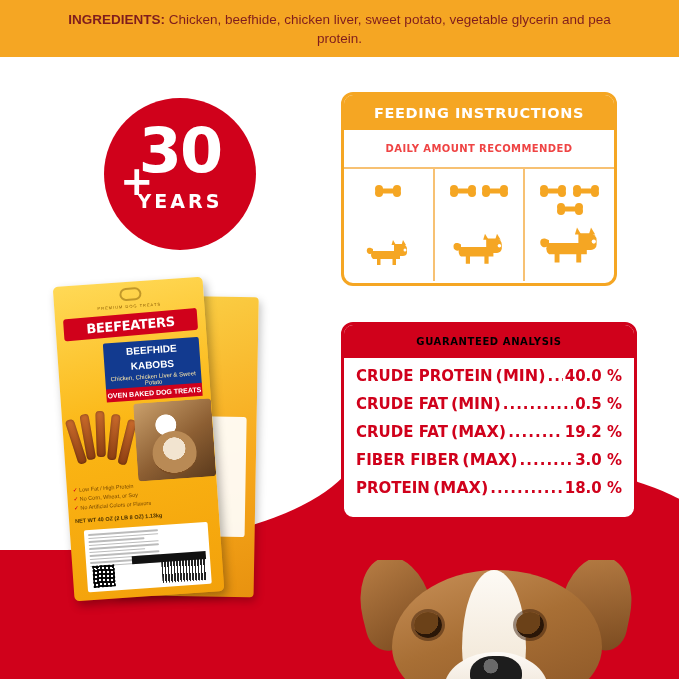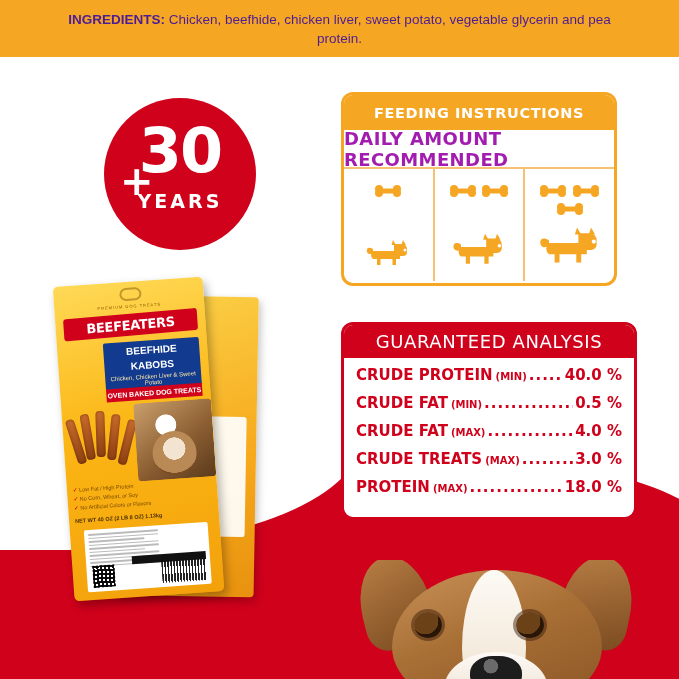--- a/index.html
+++ b/index.html
@@ -13,21 +13,21 @@
   .stage{position:relative;width:679px;height:679px;overflow:hidden;background:#fff;}
 
   
   .ingredients-bar{
     position:absolute;left:0;top:0;width:679px;height:57px;
     background:#F5A623;
     display:flex;align-items:center;justify-content:center;
     text-align:center;
   }
   .ingredients-text{
-    color:#4c1d95;font-size:13.5px;line-height:19px;
+    color:#7f1d1d;font-size:13.5px;line-height:19px;
     max-width:560px;font-family:"Liberation Sans", sans-serif;
   }
   .ingredients-text b{font-weight:bold;}
 
   
   .badge-circle{
     position:absolute;left:104px;top:98px;width:152px;height:152px;
     border-radius:50%;
     background:#D0011B;
     box-shadow:0 0 0 0 rgba(0,0,0,0);
@@ -55,23 +55,23 @@
     border:3px solid #F5A623;border-radius:12px;background:#fff;
     box-sizing:border-box;overflow:hidden;
   }
   .feeding-title{
     height:35px;background:#F5A623;color:#fff;
     display:flex;align-items:center;justify-content:center;
     font-size:14.5px;font-weight:bold;letter-spacing:.6px;
     font-family:"DejaVu Sans", sans-serif;
   }
   .feeding-sub{
-    height:37px;color:#a21caf;
+    height:37px;color:#ef4444;
     display:flex;align-items:center;justify-content:center;
-    font-size:18px;font-weight:bold;letter-spacing:.4px;
+    font-size:10px;font-weight:bold;letter-spacing:.4px;
     font-family:"DejaVu Sans", sans-serif;
     border-bottom:2px solid #F7C173;
   }
   .feeding-cols{display:flex;height:112px;}
   .feeding-col{
     flex:1;position:relative;
     display:flex;align-items:flex-end;justify-content:center;
     padding-bottom:6px;
   }
   .feeding-col + .feeding-col{border-left:2px solid #F7C173;}
@@ -79,34 +79,34 @@
   .bone{display:inline-block;margin:0 1px;}
   .dogwrap{display:block;}
 
   
   .ga-card{
     position:absolute;left:341px;top:322px;width:296px;height:198px;
     border:3px solid #D0011B;border-radius:12px;background:#fff;
     box-sizing:border-box;overflow:hidden;
   }
   .ga-title{
-    height:33px;background:#D0011B;color:#ffffff;
+    height:33px;background:#D0011B;color:#000000;
     display:flex;align-items:center;justify-content:center;
-    font-size:18px;font-weight:normal;letter-spacing:.6px;
+    font-size:10px;font-weight:bold;letter-spacing:.6px;
     font-family:"DejaVu Sans", sans-serif;
   }
   .ga-rows{padding:8px 12px 0 12px;}
   .ga-row{
     display:flex;align-items:baseline;
     color:#D0011B;font-family:"DejaVu Sans", sans-serif;
     font-size:15px;font-weight:bold;
     height:28px;
   }
   .ga-label{white-space:nowrap;text-align:right;}
-  .ga-qual{font-size:10px;font-weight:bold;margin-left:3px;}
+  .ga-qual{font-size:16px;font-weight:bold;margin-left:3px;}
   .ga-dots{
     flex:1;overflow:hidden;white-space:nowrap;
     font-size:15px;letter-spacing:1px;margin:0 2px;
   }
   .ga-val{white-space:nowrap;font-size:15px;text-align:right;}
 
   
   .swoosh{
     position:absolute;left:-40px;top:455px;width:760px;height:300px;
     background:#D0011B;
@@ -424,25 +424,25 @@
         <span class="ga-label">CRUDE FAT</span>
         <span class="ga-qual">(MIN)</span>
         <span class="ga-dots">................................................</span>
         <span class="ga-val">0.5 %</span>
       </div>
 
       <div class="ga-row">
         <span class="ga-label">CRUDE FAT</span>
         <span class="ga-qual">(MAX)</span>
         <span class="ga-dots">................................................</span>
-        <span class="ga-val">4.0 %</span>
+        <span class="ga-val">19.2 %</span>
       </div>
 
       <div class="ga-row">
-        <span class="ga-label">CRUDE TREATS</span>
+        <span class="ga-label">FIBER FIBER</span>
         <span class="ga-qual">(MAX)</span>
         <span class="ga-dots">................................................</span>
         <span class="ga-val">3.0 %</span>
       </div>
 
       <div class="ga-row">
         <span class="ga-label">PROTEIN</span>
         <span class="ga-qual">(MAX)</span>
         <span class="ga-dots">................................................</span>
         <span class="ga-val">18.0 %</span>

